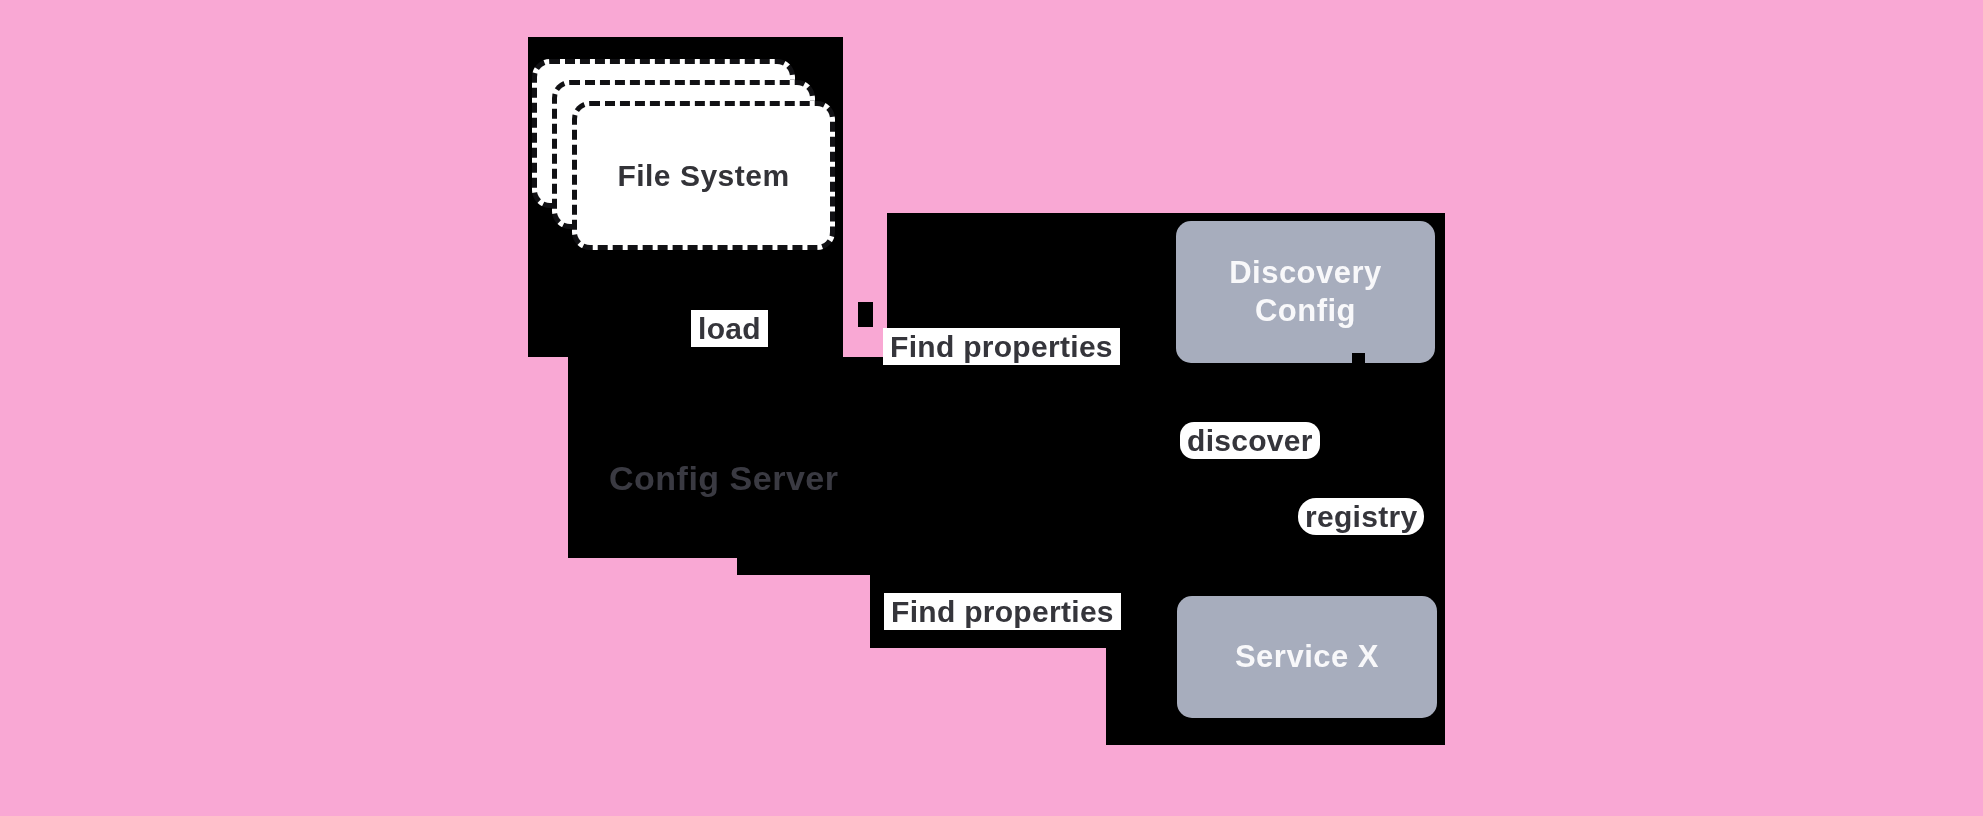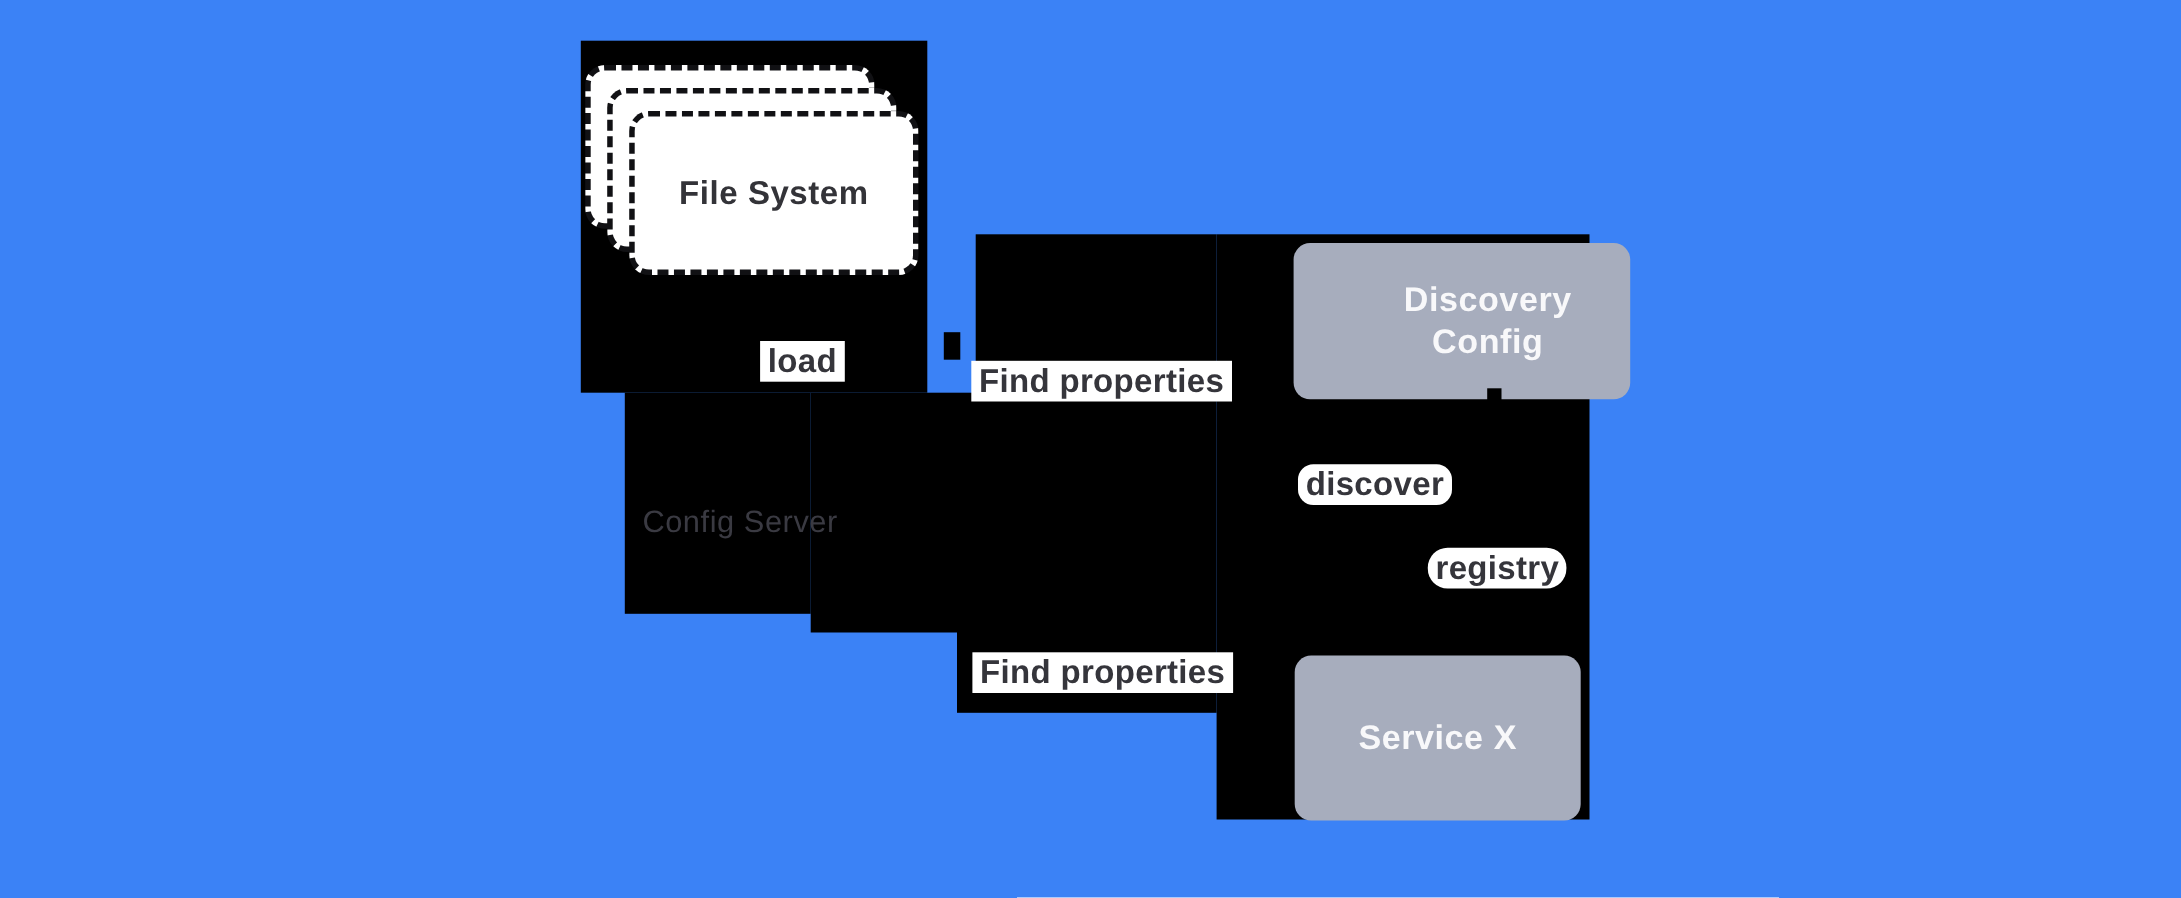--- a/index.html
+++ b/index.html
@@ -1,19 +1,19 @@
 <!DOCTYPE html>
 <html><head>
 <meta charset="utf-8">
 <style>
   html,body{margin:0;padding:0;background:#ffffff;}
   .stage{
     position:relative;
     width:1983px;height:816px;
-    background:#3b82f6;
+    background:#f9a8d4;
     overflow:hidden;
     font-family:"Liberation Sans","DejaVu Sans",sans-serif;
   }
   
   .ink{position:absolute;background:#000000;}
   .ink-a {left:528px;top:37px; width:315px;height:320px;}
   .ink-b {left:568px;top:357px;width:169px;height:201px;}
   .ink-d {left:737px;top:357px;width:133px;height:218px;}
   .ink-e1{left:870px;top:357px;width:236px;height:291px;}
   .ink-c {left:887px;top:213px;width:219px;height:152px;}
@@ -27,34 +27,34 @@
     box-sizing:border-box;z-index:3;
   }
   .fs-back {left:532px;top:59px;}
   .fs-mid  {left:552px;top:80px;}
   .fs-front{left:572px;top:101px;display:flex;align-items:center;justify-content:center;}
   .fs-front span{
     font-size:30px;font-weight:700;color:#333338;letter-spacing:0.5px;
   }
   
   .config-label{
-    position:absolute;left:584px;top:459px;z-index:4;
-    font-size:28px;font-weight:400;color:#3a3a42;letter-spacing:0.5px;
+    position:absolute;left:609px;top:459px;z-index:4;
+    font-size:34px;font-weight:700;color:#3a3a42;letter-spacing:0.5px;
     white-space:nowrap;
   }
   
   .gnode{
     position:absolute;z-index:4;
     background:#a7adbd;border-radius:15px;
     display:flex;flex-direction:column;align-items:center;justify-content:center;
     color:#f8f8fa;font-weight:700;font-size:31px;line-height:38px;
     text-align:center;letter-spacing:0.5px;
   }
-  .gnode-discovery{left:1176px;top:221px;width:259px;height:142px;padding-left:47px;}
-  .gnode-servicex {left:1177px;top:596px;width:260px;height:150px;}
+  .gnode-discovery{left:1176px;top:221px;width:259px;height:142px;}
+  .gnode-servicex {left:1177px;top:596px;width:260px;height:122px;}
   
   .elabel{
     position:absolute;z-index:6;
     background:#ffffff;color:#35353b;
     font-size:30px;font-weight:700;line-height:31px;
     padding:3px 7px;white-space:nowrap;letter-spacing:0.3px;
   }
   .elabel-load    {left:664px; top:310px;margin-left:27px;}
   .elabel-fp-top  {left:883px; top:328px;}
   .elabel-fp-bot  {left:884px; top:593px;}

